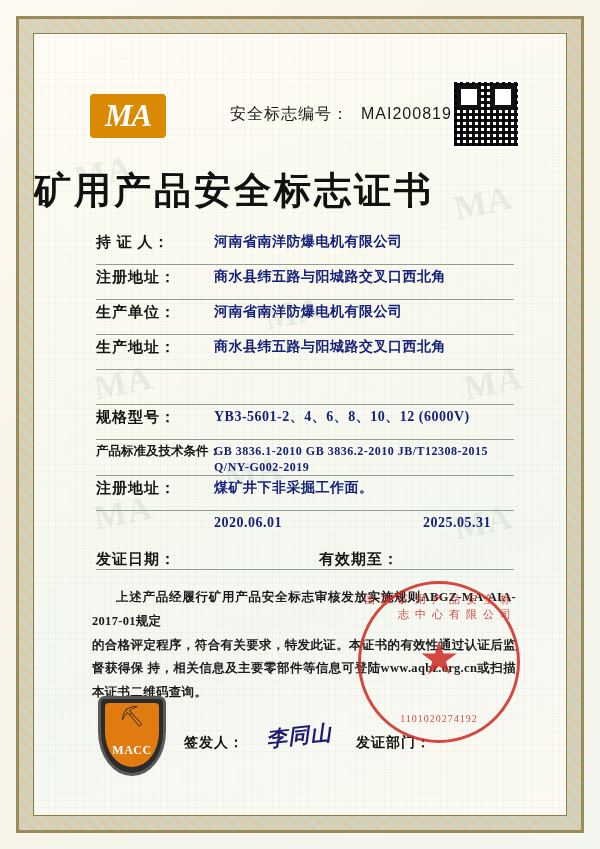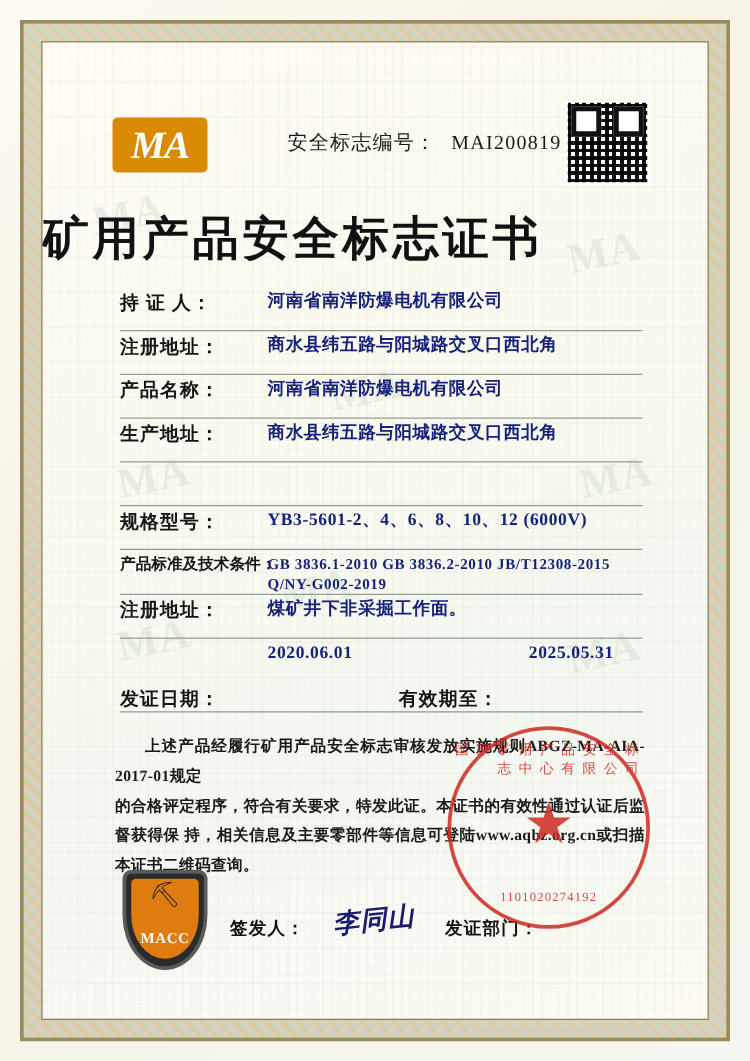--- a/index.html
+++ b/index.html
@@ -94,21 +94,21 @@
     position: absolute;
     left: 196px;
     top: 70px;
     font-size: 16px;
     font-family: "Liberation Serif", serif;
     color: #1b1b1b;
     letter-spacing: 1px;
   }
   .cert-no .val {
     margin-left: 12px;
-    font-family: Liberation Serif, serif;
+    font-family: Liberation Sans, sans-serif;
   }
 
   .qr {
     position: absolute;
     right: 46px;
     top: 46px;
     width: 64px;
     height: 64px;
     background:
       repeating-linear-gradient(0deg,#111 0 3px, #fff 3px 6px),
@@ -335,21 +335,21 @@
         <div class="label">持 证 人：</div>
         <div class="value">河南省南洋防爆电机有限公司</div>
       </div>
 
       <div class="row">
         <div class="label">注册地址：</div>
         <div class="value">商水县纬五路与阳城路交叉口西北角</div>
       </div>
 
       <div class="row">
-        <div class="label">产品名称：</div>
+        <div class="label">生产单位：</div>
         <div class="value">河南省南洋防爆电机有限公司</div>
       </div>
 
       <div class="row">
         <div class="label">生产地址：</div>
         <div class="value">商水县纬五路与阳城路交叉口西北角</div>
       </div>
 
       <div class="row">
       </div>

